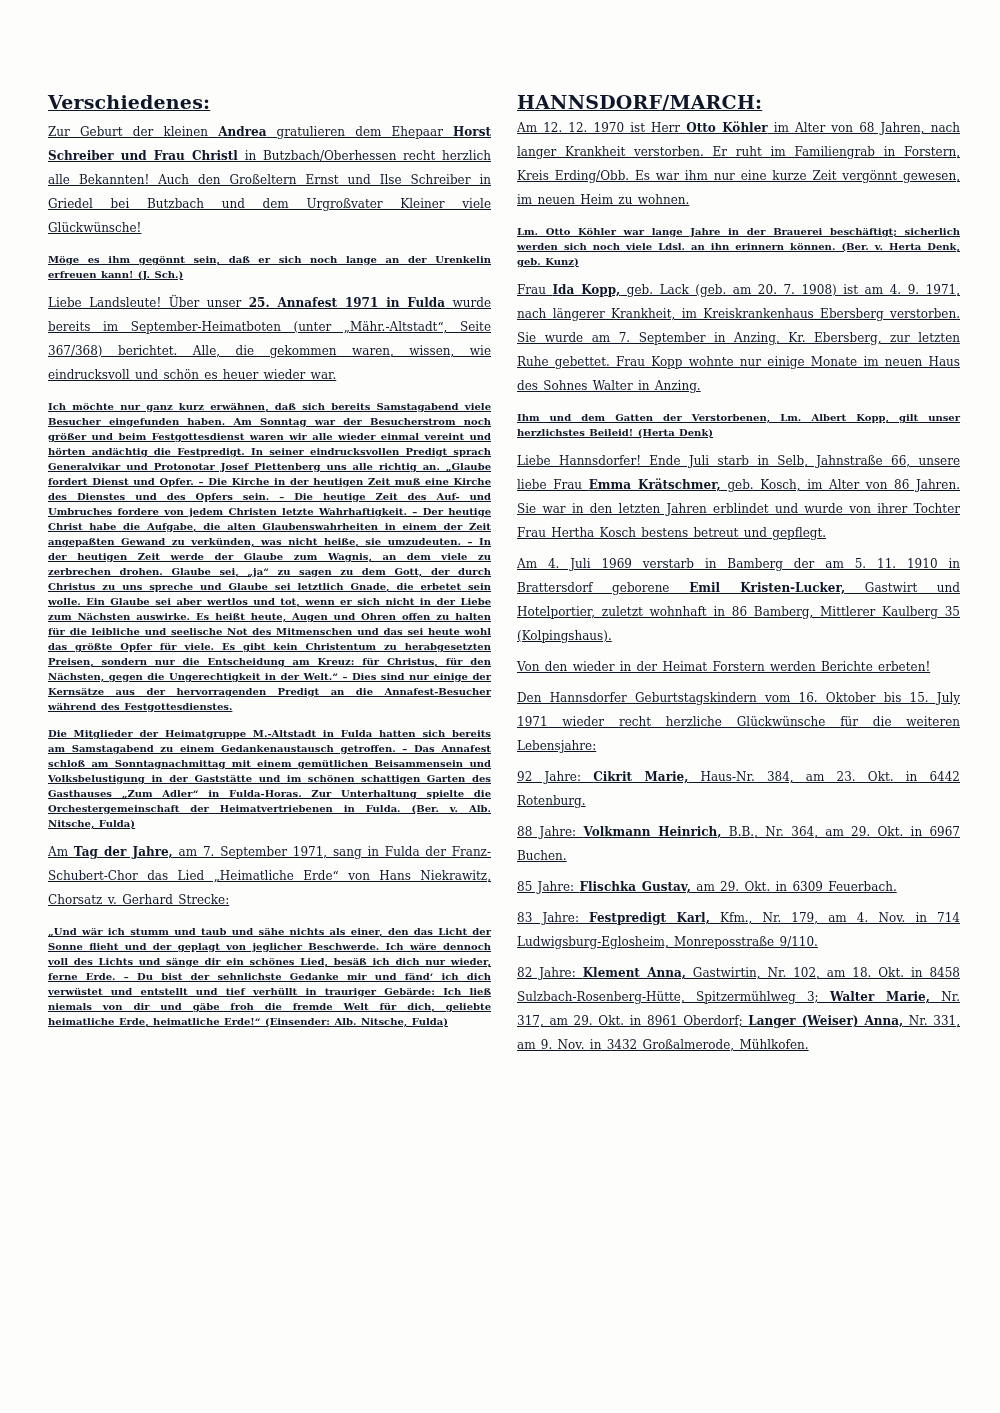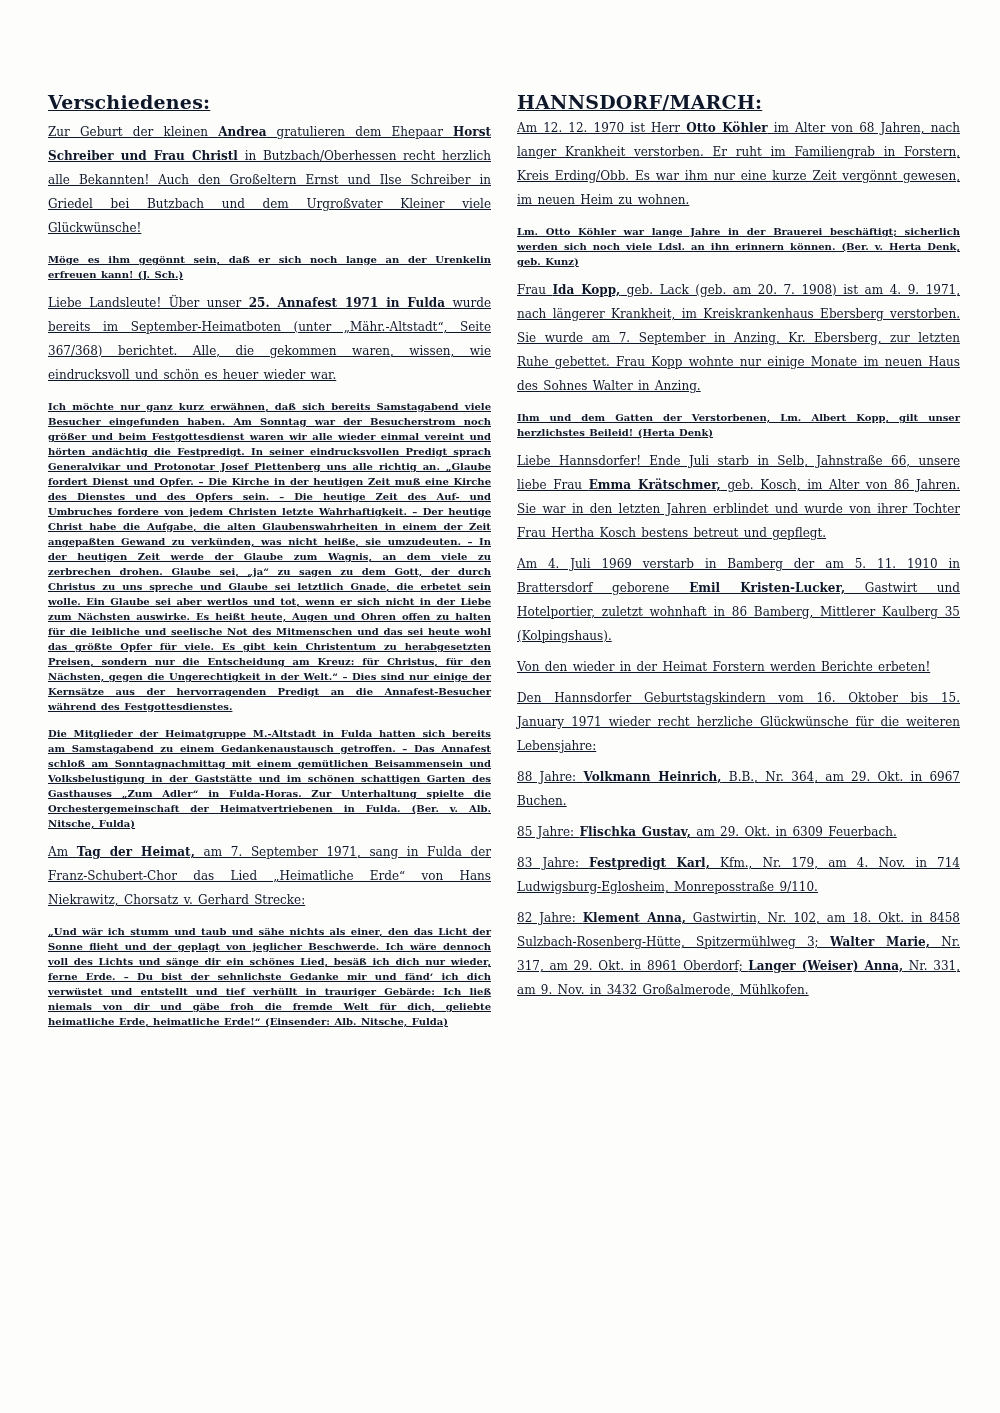--- a/index.html
+++ b/index.html
@@ -53,34 +53,35 @@
 <div class="page">
   <div class="columns">
 
     <section class="column col-left">
       <h2 class="heading">Verschiedenes:</h2>
       <p class="body">Zur Geburt der kleinen <b>Andrea</b> gratulieren dem Ehepaar <b>Horst Schreiber und Frau Christl</b> in Butzbach/Oberhessen recht herzlich alle Bekannten! Auch den Großeltern Ernst und Ilse Schreiber in Griedel bei Butzbach und dem Urgroßvater Kleiner viele Glückwünsche!</p>
       <p class="small">Möge es ihm gegönnt sein, daß er sich noch lange an der Urenkelin erfreuen kann! (J. Sch.)</p>
       <p class="body">Liebe Landsleute! Über unser <b>25. Annafest 1971 in Fulda</b> wurde bereits im September-Heimatboten (unter „Mähr.-Altstadt“, Seite 367/368) berichtet. Alle, die gekommen waren, wissen, wie eindrucksvoll und schön es heuer wieder war.</p>
       <p class="small">Ich möchte nur ganz kurz erwähnen, daß sich bereits Samstagabend viele Besucher eingefunden haben. Am Sonntag war der Besucherstrom noch größer und beim Festgottesdienst waren wir alle wieder einmal vereint und hörten andächtig die Festpredigt. In seiner eindrucksvollen Predigt sprach Generalvikar und Protonotar Josef Plettenberg uns alle richtig an. „Glaube fordert Dienst und Opfer. – Die Kirche in der heutigen Zeit muß eine Kirche des Dienstes und des Opfers sein. – Die heutige Zeit des Auf- und Umbruches fordere von jedem Christen letzte Wahrhaftigkeit. – Der heutige Christ habe die Aufgabe, die alten Glaubenswahrheiten in einem der Zeit angepaßten Gewand zu verkünden, was nicht heiße, sie umzudeuten. – In der heutigen Zeit werde der Glaube zum Wagnis, an dem viele zu zerbrechen drohen. Glaube sei, „ja“ zu sagen zu dem Gott, der durch Christus zu uns spreche und Glaube sei letztlich Gnade, die erbetet sein wolle. Ein Glaube sei aber wertlos und tot, wenn er sich nicht in der Liebe zum Nächsten auswirke. Es heißt heute, Augen und Ohren offen zu halten für die leibliche und seelische Not des Mitmenschen und das sei heute wohl das größte Opfer für viele. Es gibt kein Christentum zu herabgesetzten Preisen, sondern nur die Entscheidung am Kreuz: für Christus, für den Nächsten, gegen die Ungerechtigkeit in der Welt.“ – Dies sind nur einige der Kernsätze aus der hervorragenden Predigt an die Annafest-Besucher während des Festgottesdienstes.</p>
       <p class="small">Die Mitglieder der Heimatgruppe M.-Altstadt in Fulda hatten sich bereits am Samstagabend zu einem Gedankenaustausch getroffen. – Das Annafest schloß am Sonntagnachmittag mit einem gemütlichen Beisammensein und Volksbelustigung in der Gaststätte und im schönen schattigen Garten des Gasthauses „Zum Adler“ in Fulda-Horas. Zur Unterhaltung spielte die Orchestergemeinschaft der Heimatvertriebenen in Fulda. (Ber. v. Alb. Nitsche, Fulda)</p>
-      <p class="body">Am <b>Tag der Heimat,</b> am 7. September 1971, sang in Fulda der Franz-Schubert-Chor das Lied „Heimatliche Erde“ von Hans Niekrawitz, Chorsatz v. Gerhard Strecke:</p>
+      <p class="body">Am <b>Tag der Jahre,</b> am 7. September 1971, sang in Fulda der Franz-Schubert-Chor das Lied „Heimatliche Erde“ von Hans Niekrawitz, Chorsatz v. Gerhard Strecke:</p>
       <p class="small">„Und wär ich stumm und taub und sähe nichts als einer, den das Licht der Sonne flieht und der geplagt von jeglicher Beschwerde. Ich wäre dennoch voll des Lichts und sänge dir ein schönes Lied, besäß ich dich nur wieder, ferne Erde. – Du bist der sehnlichste Gedanke mir und fänd‘ ich dich verwüstet und entstellt und tief verhüllt in trauriger Gebärde: Ich ließ niemals von dir und gäbe froh die fremde Welt für dich, geliebte heimatliche Erde, heimatliche Erde!“ (Einsender: Alb. Nitsche, Fulda)</p>
     </section>
 
     <section class="column col-right">
       <h2 class="heading">HANNSDORF/MARCH:</h2>
       <p class="body">Am 12. 12. 1970 ist Herr <b>Otto Köhler</b> im Alter von 68 Jahren, nach langer Krankheit verstorben. Er ruht im Familiengrab in Forstern, Kreis Erding/Obb. Es war ihm nur eine kurze Zeit vergönnt gewesen, im neuen Heim zu wohnen.</p>
       <p class="small">Lm. Otto Köhler war lange Jahre in der Brauerei beschäftigt; sicherlich werden sich noch viele Ldsl. an ihn erinnern können. (Ber. v. Herta Denk, geb. Kunz)</p>
       <p class="body">Frau <b>Ida Kopp,</b> geb. Lack (geb. am 20. 7. 1908) ist am 4. 9. 1971, nach längerer Krankheit, im Kreiskrankenhaus Ebersberg verstorben. Sie wurde am 7. September in Anzing, Kr. Ebersberg, zur letzten Ruhe gebettet. Frau Kopp wohnte nur einige Monate im neuen Haus des Sohnes Walter in Anzing.</p>
       <p class="small">Ihm und dem Gatten der Verstorbenen, Lm. Albert Kopp, gilt unser herzlichstes Beileid! (Herta Denk)</p>
       <p class="body">Liebe Hannsdorfer! Ende Juli starb in Selb, Jahnstraße 66, unsere liebe Frau <b>Emma Krätschmer,</b> geb. Kosch, im Alter von 86 Jahren. Sie war in den letzten Jahren erblindet und wurde von ihrer Tochter Frau Hertha Kosch bestens betreut und gepflegt.</p>
       <p class="body">Am 4. Juli 1969 verstarb in Bamberg der am 5. 11. 1910 in Brattersdorf geborene <b>Emil Kristen-Lucker,</b> Gastwirt und Hotelportier, zuletzt wohnhaft in 86 Bamberg, Mittlerer Kaulberg 35 (Kolpingshaus).</p>
       <p class="body">Von den wieder in der Heimat Forstern werden Berichte erbeten!</p>
-      <p class="body">Den Hannsdorfer Geburtstagskindern vom 16. Oktober bis 15. January 1971 wieder recht herzliche Glückwünsche für die weiteren Lebensjahre:</p>
+      <p class="body">Den Hannsdorfer Geburtstagskindern vom 16. Oktober bis 15. July 1971 wieder recht herzliche Glückwünsche für die weiteren Lebensjahre:</p>
+      <p class="body">92 Jahre: <b>Cikrit Marie,</b> Haus-Nr. 384, am 23. Okt. in 6442 Rotenburg.</p>
       <p class="body">88 Jahre: <b>Volkmann Heinrich,</b> B.B., Nr. 364, am 29. Okt. in 6967 Buchen.</p>
       <p class="body">85 Jahre: <b>Flischka Gustav,</b> am 29. Okt. in 6309 Feuerbach.</p>
       <p class="body">83 Jahre: <b>Festpredigt Karl,</b> Kfm., Nr. 179, am 4. Nov. in 714 Ludwigsburg-Eglosheim, Monreposstraße 9/110.</p>
       <p class="body">82 Jahre: <b>Klement Anna,</b> Gastwirtin, Nr. 102, am 18. Okt. in 8458 Sulzbach-Rosenberg-Hütte, Spitzermühlweg 3; <b>Walter Marie,</b> Nr. 317, am 29. Okt. in 8961 Oberdorf; <b>Langer (Weiser) Anna,</b> Nr. 331, am 9. Nov. in 3432 Großalmerode, Mühlkofen.</p>
 
     </section>
 
   </div>
 </div>
 

